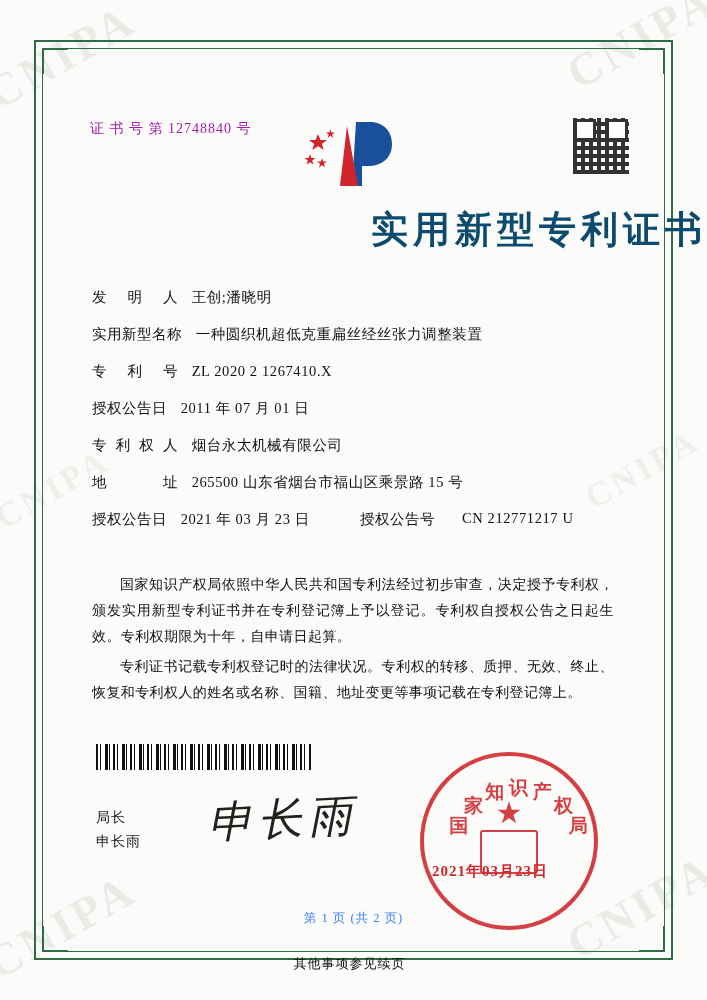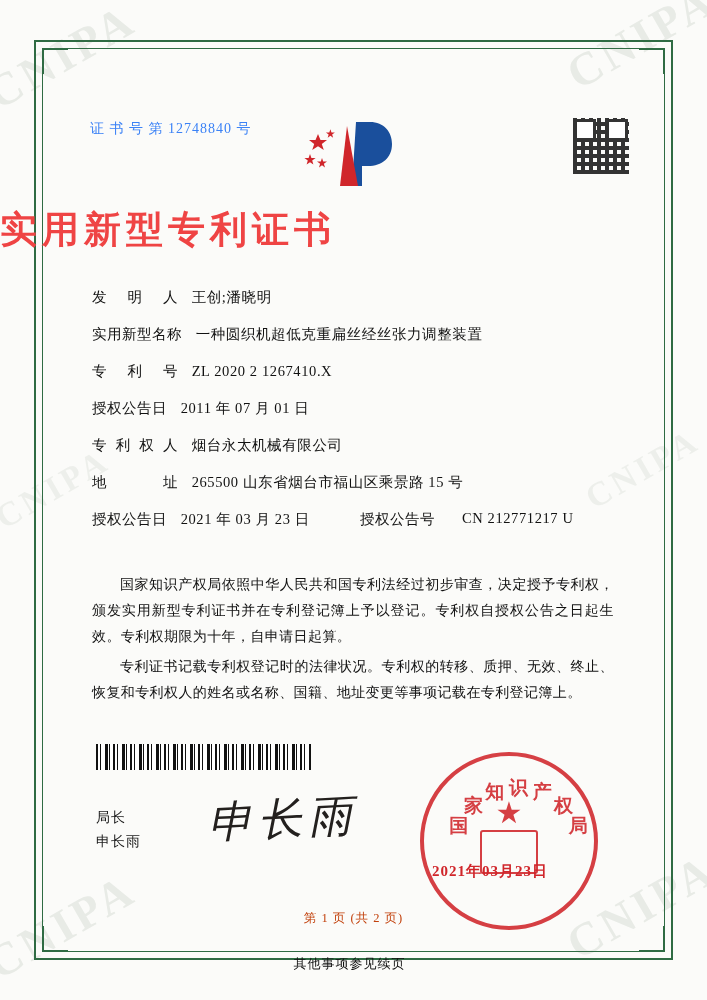--- a/index.html
+++ b/index.html
@@ -68,21 +68,21 @@
   .corner.bl { left: 42px;  top: 926px; border-right: none; border-top: none; }
   .corner.br { left: 639px; top: 926px; border-left: none;  border-top: none; }
 
   
   .cert-no {
     position: absolute;
     left: 90px;
     top: 120px;
     font-size: 14px;
     letter-spacing: 1px;
-    color: #3b82f6;
+    color: #a21caf;
   }
 
   
   .logo {
     position: absolute;
     left: 300px;
     top: 118px;
     width: 110px;
     height: 72px;
   }
@@ -107,25 +107,25 @@
     border: 3px solid #111;
     background: #fff;
   }
   .qr::before { left: 1px; top: 1px; }
   .qr::after  { right: 1px; top: 1px; }
 
   .title {
     position: absolute;
     left: 0; right: 0;
     top: 205px;
-    text-align: left;
+    text-align: right;
     font-size: 37px;
     letter-spacing: 5px;
     font-weight: 700;
-    color: #ef4444;
+    color: #0c4a6e;
     font-family: "DejaVu Serif", "Liberation Serif", serif;
   }
 
   
   .fields {
     position: absolute;
     left: 92px;
     top: 288px;
     width: 520px;
   }
@@ -265,21 +265,21 @@
     font-weight: 700;
   }
 
   
   .page-no {
     position: absolute;
     left: 0; right: 0;
     top: 910px;
     text-align: center;
     font-size: 12.5px;
-    color: #c2410c;
+    color: #3b82f6;
     letter-spacing: 1px;
   }
   .footnote {
     position: absolute;
     left: 0; right: 8px;
     top: 955px;
     text-align: center;
     font-size: 13px;
     color: #111;
     letter-spacing: 1px;

